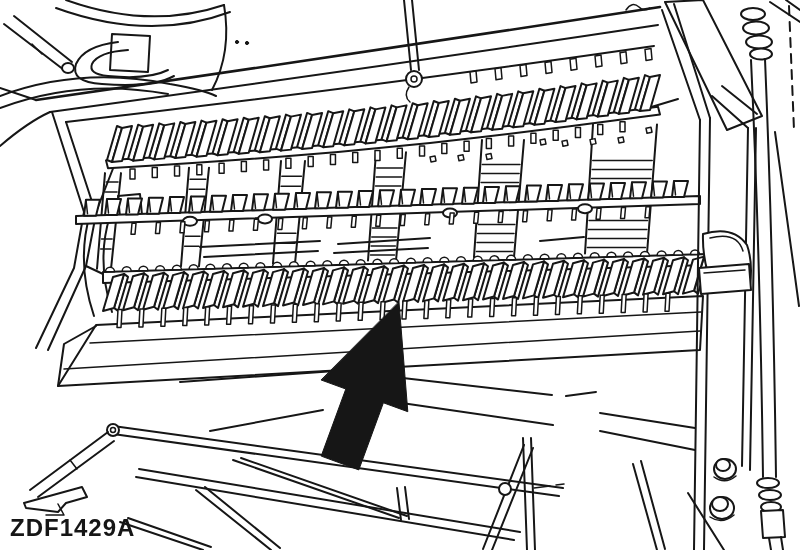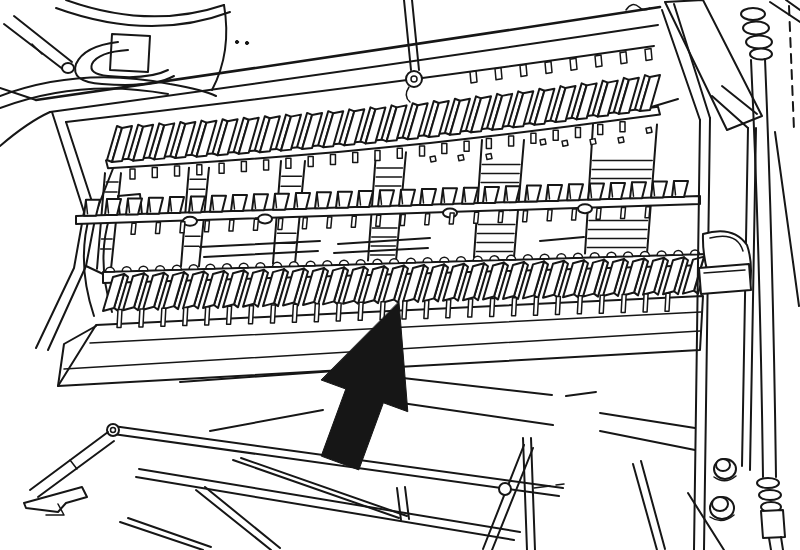--- a/index.html
+++ b/index.html
@@ -519,13 +519,14 @@
       <polygon class="f" points="761,511 783,510 785,537 763,538"></polygon>
       <path d="M769,538 L771,550"></path>
       <path d="M781,537 L783,550"></path>
     </g>
 
     <g>
         <polygon points="399.0,302.0 407.8,411.7 383.4,402.8 358.8,469.9 321.2,456.1 345.8,389.0 321.4,380.1" class="k"></polygon>
       </g>
   </svg>
 
+  <div class="figure-label">ZDF1429A</div>
 </div>
 
 </body></html>

